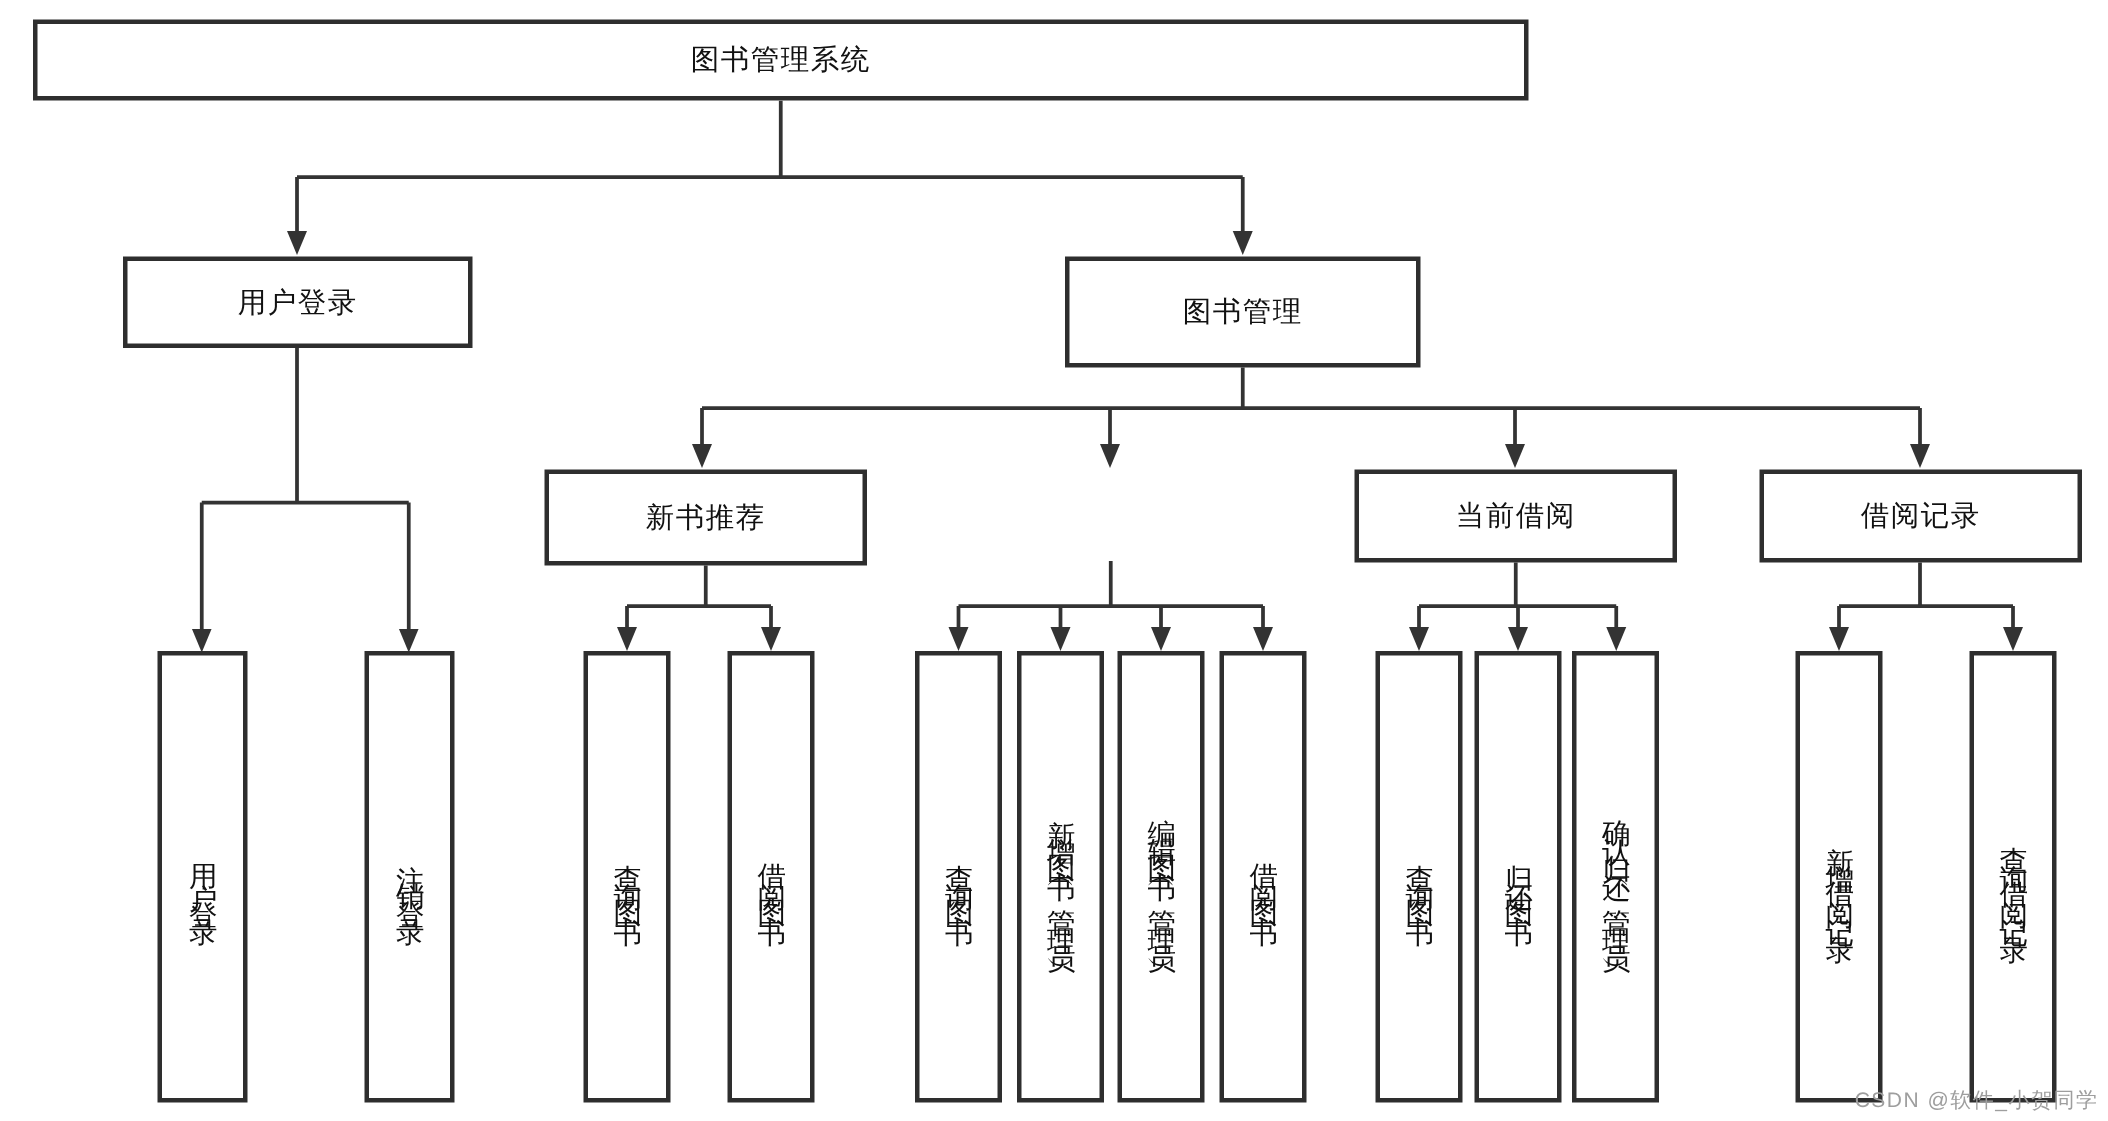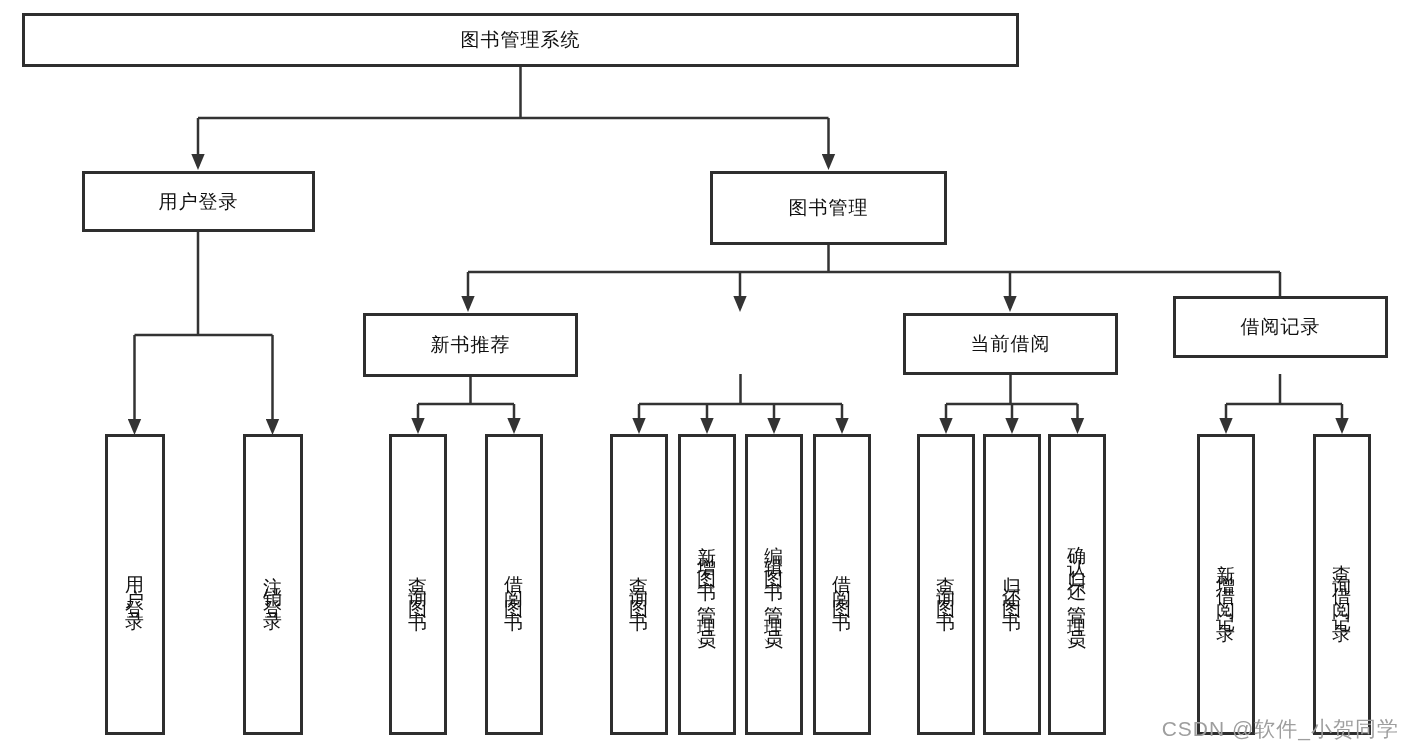--- a/index.html
+++ b/index.html
@@ -39,33 +39,33 @@
   }
   
   .n-root{left:22px;top:13px;width:997px;height:54px;}
   
   .n-userlogin{left:82px;top:171px;width:233px;height:61px;}
   .n-bookmgmt{left:710px;top:171px;width:237px;height:74px;}
   
   .n-newbook{left:363px;top:313px;width:215px;height:64px;}
   .n-borrow{left:633px;top:313px;width:215px;height:62px;}
   .n-current{left:903px;top:313px;width:215px;height:62px;}
-  .n-records{left:1173px;top:296px;width:215px;height:62px;}
+  .n-records{left:1173px;top:313px;width:215px;height:62px;}
   
   .leaf{top:434px;width:60px;height:301px;}
   .l1{left:105px;} .l2{left:243px;}
   .l3{left:389px;width:58px;} .l4{left:485px;width:58px;}
   .l5{left:610px;width:58px;} .l6{left:678px;width:58px;}
   .l7{left:745px;width:58px;} .l8{left:813px;width:58px;}
   .l9{left:917px;width:58px;} .l10{left:983px;width:58px;} .l11{left:1048px;width:58px;}
   .l12{left:1197px;width:58px;} .l13{left:1313px;width:58px;}
   .watermark{
     position:absolute;
     right:6px;bottom:4px;
-    font-size:21px;
+    font-size:14px;
     color:var(--wm);
     letter-spacing:1px;
     z-index:3;
     white-space:nowrap;
   }
 </style>
 </head>
 <body>
 
 <div id="stage">

